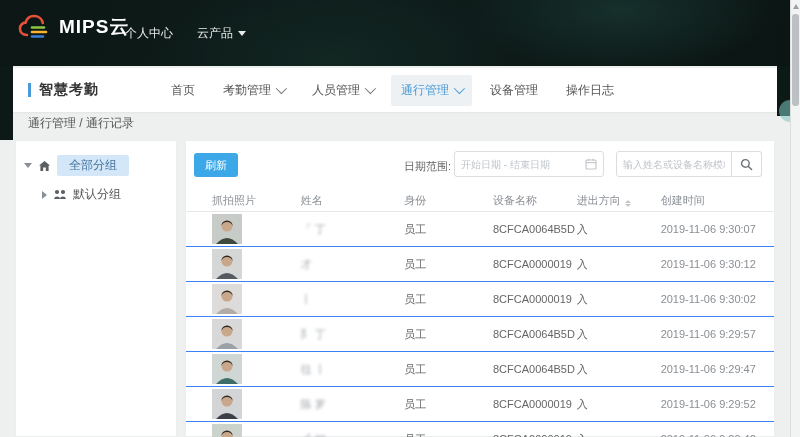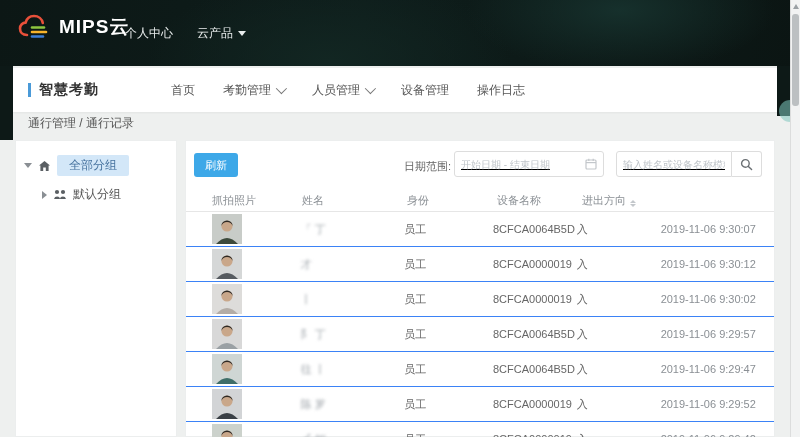--- a/index.html
+++ b/index.html
@@ -46,21 +46,21 @@
   .tw-down{width:0;height:0;border-left:4px solid transparent;border-right:4px solid transparent;border-top:5px solid #8a8f94;}
   .tw-right{width:0;height:0;border-top:4px solid transparent;border-bottom:4px solid transparent;border-left:5px solid #8a8f94;}
   .tree-label.selected{background:#d3e7f8;color:#46729e;padding:2px 12px;border-radius:2px;}
   .tree-indent{margin-left:18px;}
   .tree-ic{display:flex;align-items:center;}
   
   .toolbar{position:absolute;left:0;top:0;width:100%;height:48px;}
   .btn-refresh{position:absolute;left:8px;top:12px;width:44px;height:24px;background:#3da8e8;border:none;
                color:#fff;font-size:11px;border-radius:3px;cursor:pointer;line-height:24px;text-align:center;padding:0;}
   .date-label{position:absolute;left:218px;top:18px;font-size:11px;color:#666;}
-  .input-box{position:absolute;top:10px;height:26px;border:1px solid #ddd;border-radius:3px;background:#fff;box-sizing:border-box;display:flex;align-items:center;text-decoration:underline;}
+  .input-box{position:absolute;top:10px;height:26px;border:1px solid #ddd;border-radius:3px;background:#fff;box-sizing:border-box;display:flex;align-items:center;}
   .date-box{left:268px;width:150px;}
   .search-box{left:430px;width:116px;border-radius:3px 0 0 3px;}
   .input-box input{border:none;outline:none;flex:1;font-size:10px;color:#444;padding:0 6px;min-width:0;background:transparent;
                    font-family:"Liberation Sans","DejaVu Sans",sans-serif;}
   .input-box input::placeholder{color:#bfc4c9;}
   .cal-ic{margin-right:6px;display:flex;}
   .btn-search{position:absolute;left:546px;top:10px;width:30px;height:26px;border:1px solid #ddd;border-left:none;
               border-radius:0 3px 3px 0;background:#fff;display:flex;align-items:center;justify-content:center;cursor:pointer;box-sizing:border-box;padding:0;}
   
   .table{position:absolute;left:0;top:48px;width:100%;}
@@ -124,20 +124,24 @@
         <span>首页</span>
       </div>
       <div class="subnav-item">
         <span>考勤管理</span>
           <span class="chev"></span>
       </div>
       <div class="subnav-item">
         <span>人员管理</span>
           <span class="chev"></span>
       </div>
+      <div class="subnav-item active">
+        <span>通行管理</span>
+          <span class="chev"></span>
+      </div>
       <div class="subnav-item">
         <span>设备管理</span>
       </div>
       <div class="subnav-item">
         <span>操作日志</span>
       </div>
     </div>
   </div>
 
   <div class="breadcrumb">通行管理 / 通行记录</div>
@@ -197,20 +201,21 @@
     <div class="table">
       <div class="thead">
         <span class="c-photo">抓拍照片</span>
         <span class="c-name">姓名</span>
         <span class="c-id">身份</span>
         <span class="c-dev">设备名称</span>
         <span class="c-dir"><span>进出方向</span><span class="sort-ic">
               <i class="sort-up"></i>
               <i class="sort-dn"></i>
             </span></span>
+        <span class="c-time">创建时间</span>
       </div>
       <div>
   <div class="trow">
     <span class="c-photo">
       <svg class="photo" viewBox="0 0 30 30">
         <rect class="ph-bg" x="0" y="0" width="30" height="30" fill="#c8ccc8"></rect>
         <path class="ph-shirt" d="M4 30 q11 -12 22 0 z" fill="#3d4a3c"></path>
         <circle class="ph-skin" cx="15" cy="12" r="5.6" fill="#c9a78a"></circle>
         <path class="ph-hair" d="M9.4 12 a5.6 5.6 0 0 1 11.2 0 c-1-2.8-2.7-4-5.6-4 s-4.6 1.2-5.6 4 z" fill="#2e2a26"></path>
       </svg>

